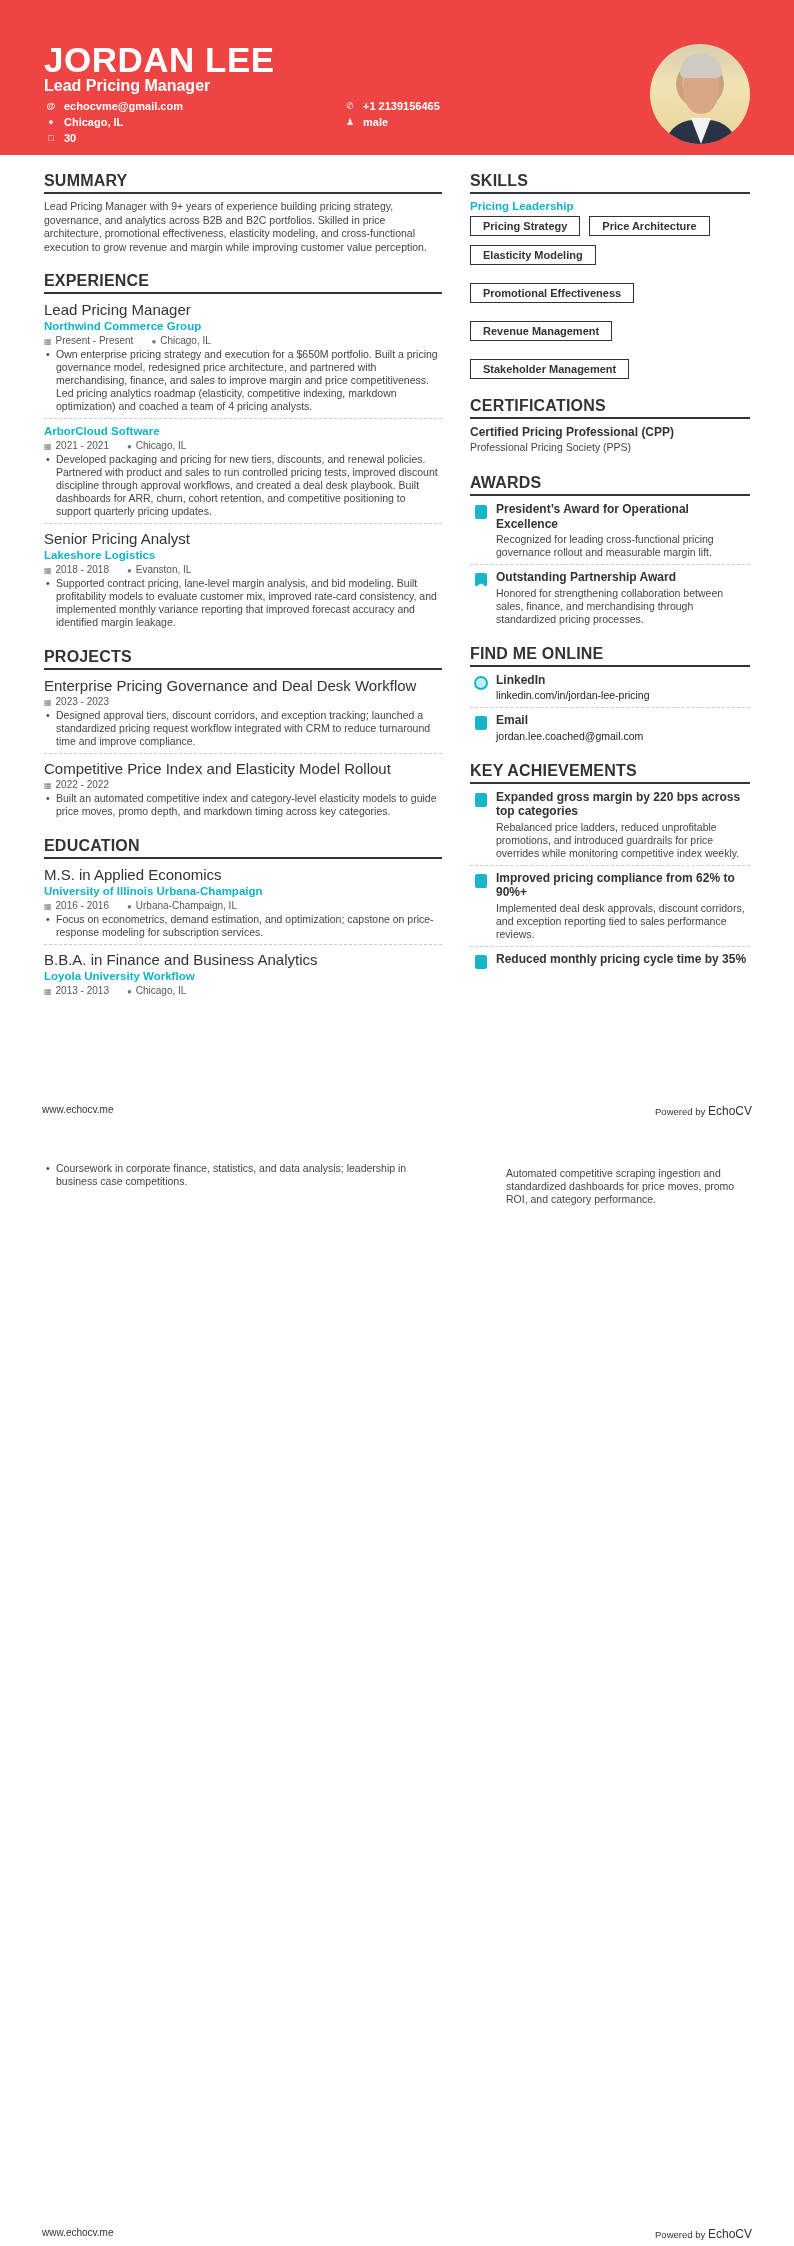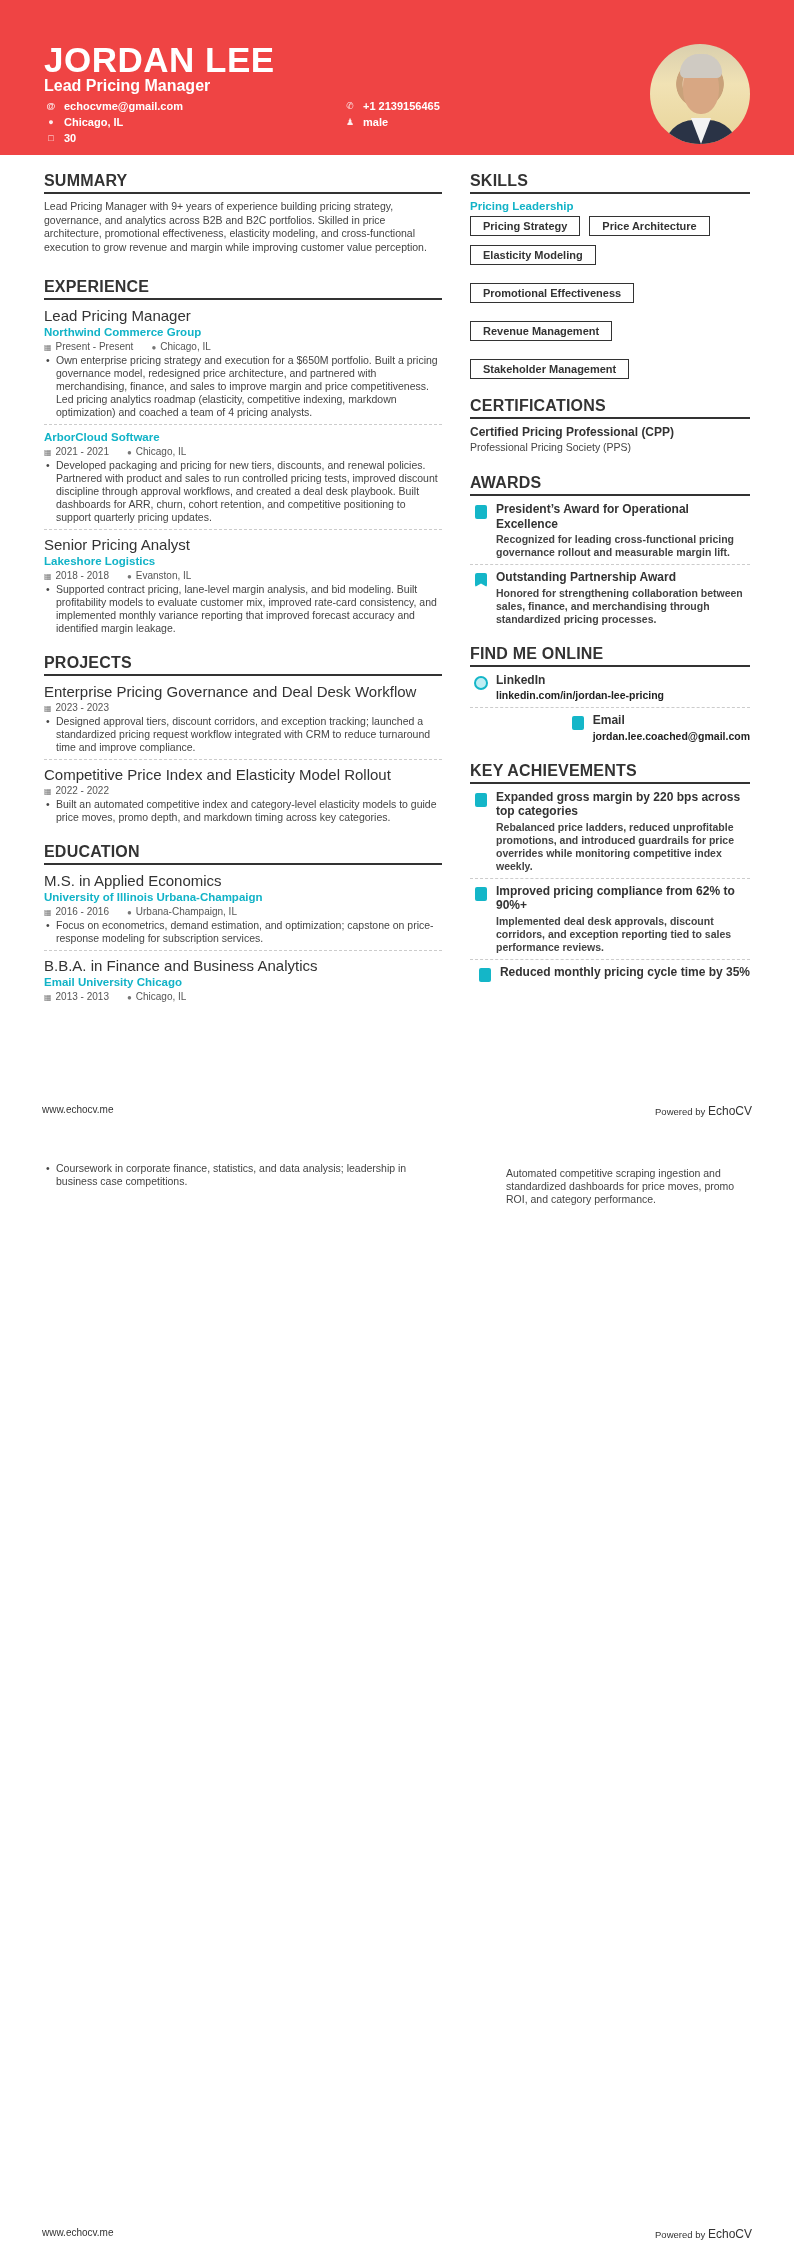--- a/index.html
+++ b/index.html
@@ -11,45 +11,45 @@
   .contact .ic { width: 10px; height: 10px; display: inline-flex; align-items: center; justify-content: center; font-size: 9px; opacity: 0.9; }
   .photo { position: absolute; left: 650px; top: 44px; width: 100px; height: 100px; border-radius: 50%; overflow: hidden; background: radial-gradient(circle at 50% 40%, #e8c9a8 0 22%, #c9a27a 23% 30%, transparent 31%), linear-gradient(180deg, #d9cfae 0%, #f1e2b4 40%, #e8d49a 100%); }
   .photo .hair { position: absolute; left: 30px; top: 10px; width: 42px; height: 24px; border-radius: 20px 20px 6px 6px; background: #cfcac2; }
   .photo .face { position: absolute; left: 33px; top: 20px; width: 36px; height: 50px; border-radius: 45% 45% 48% 48%; background: #d8a783; }
   .photo .suit { position: absolute; left: 14px; top: 76px; width: 74px; height: 40px; border-radius: 30px 30px 0 0; background: #2a3346; }
   .photo .shirt { position: absolute; left: 41px; top: 74px; width: 20px; height: 26px; background: #f3f3f3; clip-path: polygon(0 0, 100% 0, 50% 100%); }
 
   .col-left { position: absolute; left: 44px; top: 172px; width: 398px; }
   .col-right { position: absolute; left: 470px; top: 172px; width: 280px; }
   .sec-title { font-size: 16px; font-weight: bold; color: #333; padding-bottom: 2px; border-bottom: 2.5px solid #333; margin-bottom: 6px; letter-spacing: 0.2px; }
-  .summary { font-size: 10.5px; line-height: 13.5px; color: #444; margin-bottom: 24px; }
+  .summary { font-size: 10.5px; line-height: 13.5px; color: #444; margin-bottom: 18px; }
   .entry { padding-bottom: 5px; border-bottom: 1px dashed #ccc; margin-bottom: 5px; }
   .entry:last-child { border-bottom: none; }
   .entry-title { font-size: 15px; color: #333; line-height: 19px; }
   .entry-sub { font-size: 11.5px; font-weight: bold; color: #12b3c7; line-height: 15px; }
   .meta { font-size: 10px; color: #555; display: flex; gap: 18px; line-height: 13px; align-items: center; }
   .meta span.ic { font-size: 8px; color: #777; margin-right: 4px; }
   .bullet { font-size: 10.5px; line-height: 13px; color: #444; padding-left: 12px; position: relative; }
   .bullet::before { content: "•"; position: absolute; left: 2px; top: 0; }
   .section { margin-bottom: 14px; }
 
   .skill-group { font-size: 11.5px; font-weight: bold; color: #12b3c7; margin-bottom: 4px; }
   .tags { display: flex; flex-wrap: wrap; gap: 9px 9px; margin-bottom: 18px; }
   .tag { border: 1.5px solid #333; padding: 3px 12px; font-size: 11px; font-weight: bold; color: #333; }
   .cert { padding-bottom: 5px; border-bottom: 1px dashed #ccc; margin-bottom: 5px; }
   .cert:last-child { border-bottom: none; }
   .cert-title { font-size: 12px; font-weight: bold; color: #333; line-height: 15px; }
   .cert-issuer { font-size: 10.5px; color: #444; line-height: 15px; }
   .iconrow { display: flex; gap: 4px; padding-bottom: 5px; border-bottom: 1px dashed #ccc; margin-bottom: 5px; }
-  .iconrow:last-child { border-bottom: none; justify-content: flex-end; }
+  .iconrow:last-child { border-bottom: none; }
   .iconrow .ibox { width: 22px; flex: none; padding-top: 3px; display: flex; justify-content: center; }
   .iconrow .ibox span { display: inline-block; width: 12px; height: 14px; background: #14b6c8; border-radius: 2px; }
   .iconrow .ibox span.round { border-radius: 50%; width: 14px; height: 14px; border: 2px solid #14b6c8; background: #bfeef4; }
   .item-title { font-size: 12px; font-weight: bold; color: #333; line-height: 14.5px; }
-  .item-desc { font-size: 10.5px; color: #444; line-height: 13px; margin-top: 2px; font-weight: bold; }
+  .item-desc { font-size: 10.5px; color: #444; line-height: 13px; margin-top: 2px; }
 
   .footer { position: absolute; left: 0; width: 794px; padding: 0 42px; display: flex; justify-content: space-between; font-size: 10px; color: #333; }
   .footer .brand { font-size: 12px; color: #333; }
   .footer .pb { font-size: 9.5px; }
   .overflow-left { position: absolute; left: 44px; top: 1162px; width: 398px; }
   .overflow-right { position: absolute; left: 506px; top: 1167px; width: 250px; font-size: 10.5px; line-height: 13px; color: #444; }
 </style>
 </head>
 <body>
 
@@ -146,21 +146,21 @@
       <div class="entry-title">M.S. in Applied Economics</div>
       <div class="entry-sub">University of Illinois Urbana-Champaign</div>
       <div class="meta">
           <span><span class="ic">▦</span><span>2016 - 2016</span></span>
           <span><span class="ic">●</span><span>Urbana-Champaign, IL</span></span>
         </div>
       <div class="bullet">Focus on econometrics, demand estimation, and optimization; capstone on price-response modeling for subscription services.</div>
     </div>
     <div class="entry">
       <div class="entry-title">B.B.A. in Finance and Business Analytics</div>
-      <div class="entry-sub">Email University Chicago</div>
+      <div class="entry-sub">Loyola University Workflow</div>
       <div class="meta">
           <span><span class="ic">▦</span><span>2013 - 2013</span></span>
           <span><span class="ic">●</span><span>Chicago, IL</span></span>
         </div>
     </div>
   </div>
 </div>
 
 <div class="col-right">
   <div class="section">

